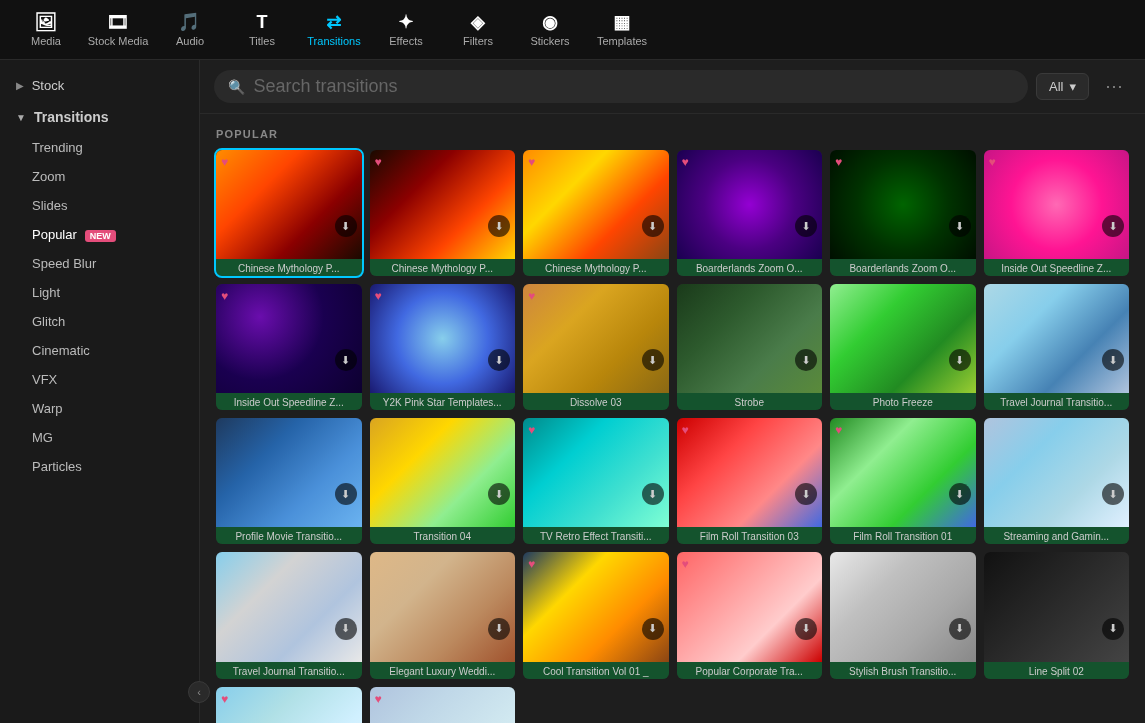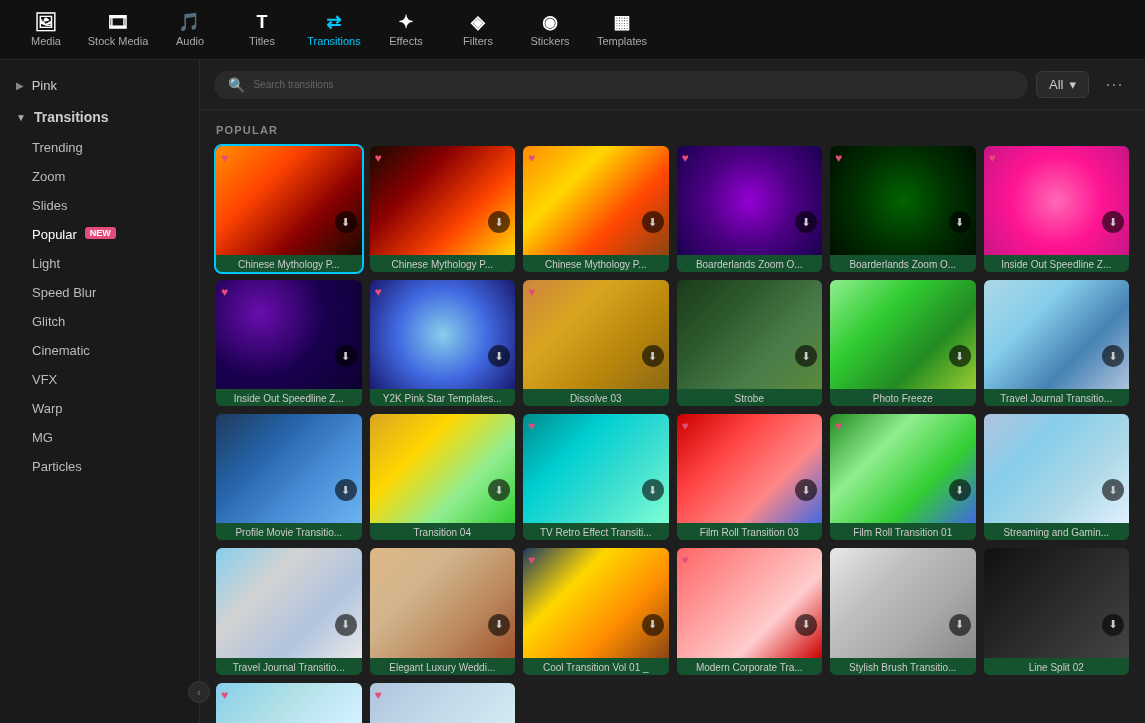--- a/index.html
+++ b/index.html
@@ -88,21 +88,21 @@
       font-weight: 600;
     }
     .sidebar-section-header .arrow { font-size: 10px; color: #aaa; }
 
     .sidebar-item {
       padding: 7px 16px 7px 32px;
       cursor: pointer;
       font-size: 13px;
       color: #bbb;
       display: flex;
-      align-items: flex-start;
+      align-items: flex-end;
       gap: 8px;
     }
     .sidebar-item.active { color: #fff; }
 
     .new-badge {
       background: #e44d7b;
       color: #fff;
       font-size: 9px;
       padding: 1px 5px;
       border-radius: 3px;
@@ -134,21 +134,21 @@
       background: #2a2a2a;
       border-radius: 20px;
       padding: 6px 14px;
     }
     .search-icon { color: #888; font-size: 14px; }
     .search-input {
       background: transparent;
       border: none;
       outline: none;
       color: #ccc;
-      font-size: 10px;
+      font-size: 18px;
       width: 100%;
     }
     .search-input::placeholder { color: #666; }
 
     .filter-btn {
       background: #2a2a2a;
       border: 1px solid #3a3a3a;
       color: #ccc;
       border-radius: 6px;
       padding: 5px 12px;
@@ -329,44 +329,44 @@
     <div class="nav-item">
     <span class="nav-icon" style="font-style:normal;font-weight:bold;font-size:18px">▦</span>
     <span class="nav-label">Templates</span>
   </div>
   </div>
 
 <div class="main-content">
   <div class="sidebar" id="sidebar">
       <div class="sidebar-mine">
         <span class="arrow">▶</span>
-        <span>Pink</span>
+        <span>Stock</span>
       </div>
       <div class="sidebar-section-header">
         <span class="arrow">▼</span>
         <span>Transitions</span>
       </div>
       <div class="sidebar-item">
         <span>Trending</span>
       </div>
       <div class="sidebar-item">
         <span>Zoom</span>
       </div>
       <div class="sidebar-item">
         <span>Slides</span>
       </div>
       <div class="sidebar-item active">
         <span>Popular</span>
         <span class="new-badge">NEW</span>
       </div>
       <div class="sidebar-item">
+        <span>Speed Blur</span>
+      </div>
+      <div class="sidebar-item">
         <span>Light</span>
-      </div>
-      <div class="sidebar-item">
-        <span>Speed Blur</span>
       </div>
       <div class="sidebar-item">
         <span>Glitch</span>
       </div>
       <div class="sidebar-item">
         <span>Cinematic</span>
       </div>
       <div class="sidebar-item">
         <span>VFX</span>
       </div>
@@ -542,21 +542,21 @@
       <span class="fav-icon fav-pink">♥</span>
       <div class="download-btn">⬇</div>
     </div>
     <div class="card-label">Cool Transition Vol 01 _</div>
   </div>
           <div class="card">
     <div class="card-thumb thumb-modern-corp">
       <span class="fav-icon fav-pink">♥</span>
       <div class="download-btn">⬇</div>
     </div>
-    <div class="card-label">Modern Corporate Tra...</div>
+    <div class="card-label">Popular Corporate Tra...</div>
   </div>
           <div class="card">
     <div class="card-thumb thumb-stylish-brush">
 
       <div class="download-btn">⬇</div>
     </div>
     <div class="card-label">Stylish Brush Transitio...</div>
   </div>
           <div class="card">
     <div class="card-thumb thumb-line-split">

